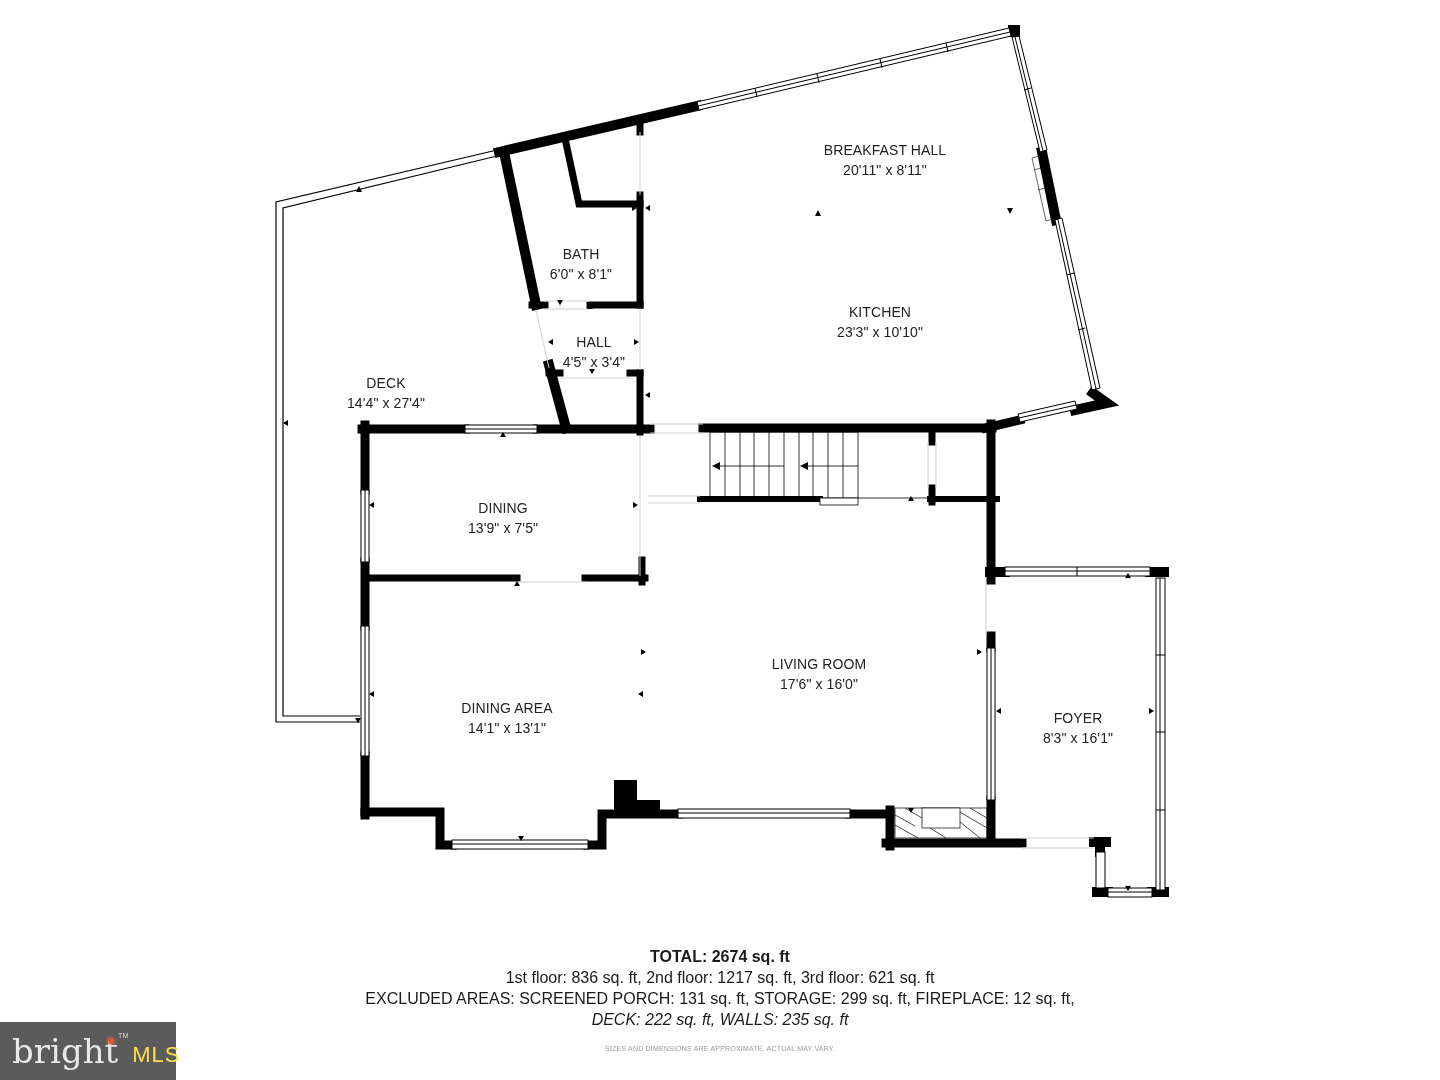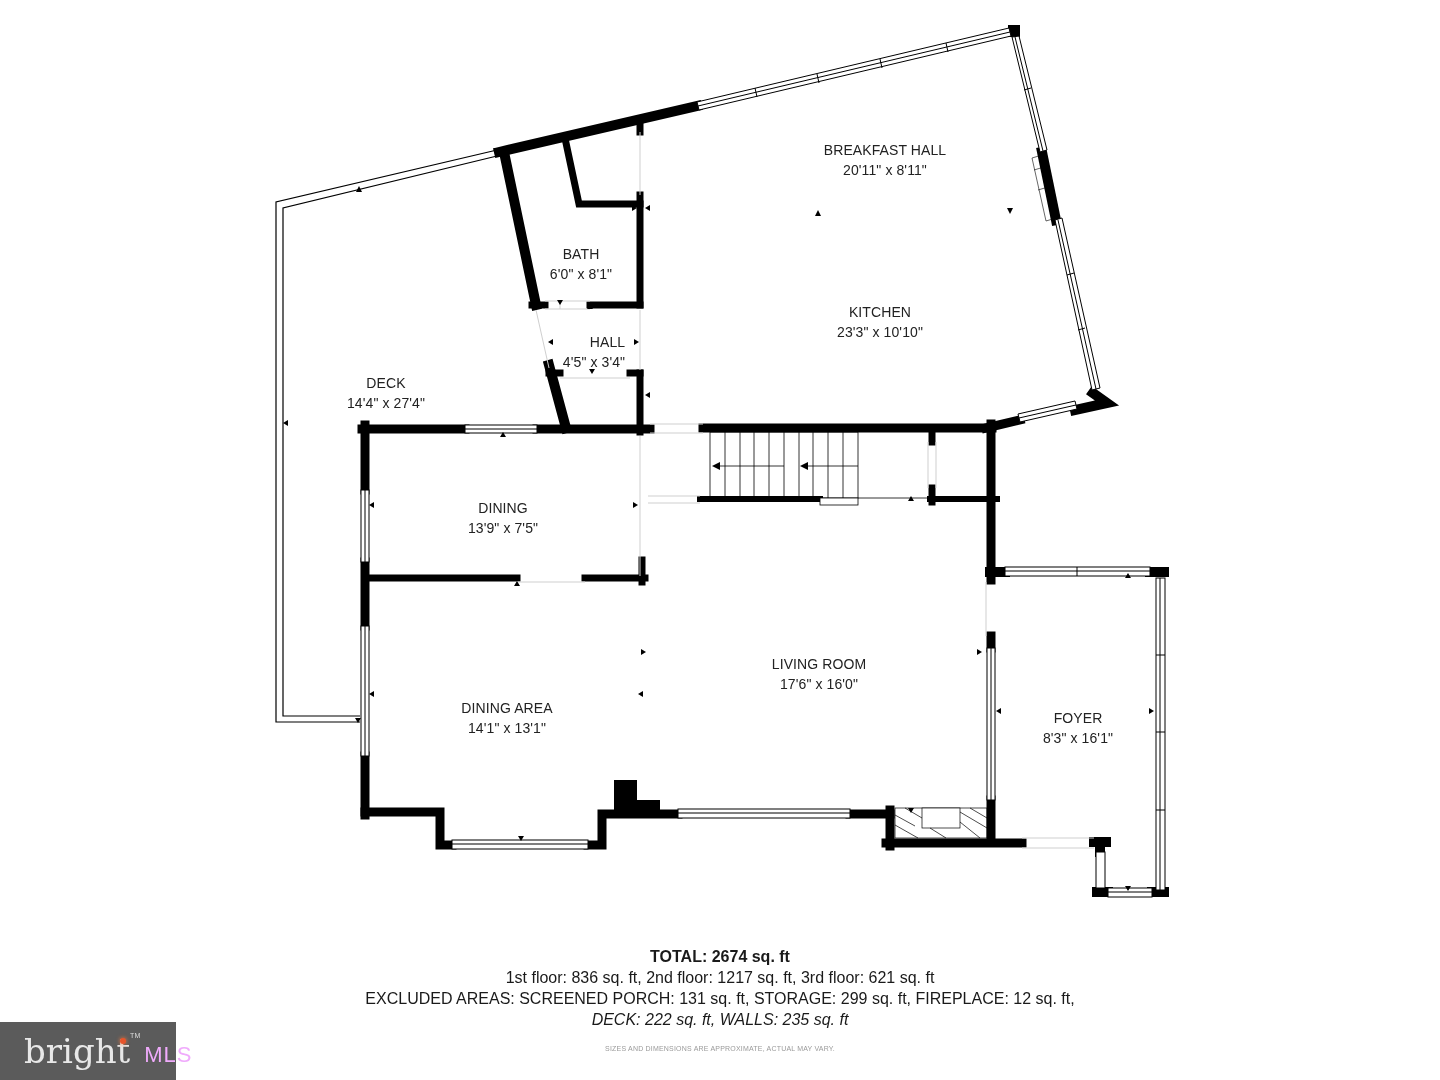--- a/index.html
+++ b/index.html
@@ -8,25 +8,25 @@
     .room-label { position: absolute; transform: translateX(-50%); text-align: center; color: #222; font-size: 14px; line-height: 20px; white-space: nowrap; letter-spacing: 0.1px; }
     .room-name { display: block; }
     .room-dim { display: block; }
     .summary { position: absolute; left: 0; width: 1440px; text-align: center; color: #1a1a1a; }
     .summary .total { position: absolute; top: 948px; width: 100%; font-size: 16px; font-weight: bold; }
     .summary .line { position: absolute; width: 100%; font-size: 16px; }
     .summary .l1 { top: 969px; }
     .summary .l2 { top: 990px; }
     .summary .l3 { top: 1011px; font-style: italic; }
     .disclaimer { position: absolute; top: 1045px; width: 1440px; text-align: center; font-size: 7px; color: #9a9a9a; letter-spacing: 0.2px; }
-    .logo { position: absolute; left: 0; top: 1022px; width: 176px; height: 58px; background: #5b5b5b; display: flex; align-items: center; padding-left: 24px; box-sizing: border-box; }
+    .logo { position: absolute; left: 0; top: 1022px; width: 176px; height: 58px; background: #5b5b5b; display: flex; align-items: center; padding-left: 12px; box-sizing: border-box; }
     .logo-bright { font-family: "DejaVu Serif", "Liberation Serif", serif; font-size: 34px; color: #e8e8e8; line-height: 1; position: relative; }
     .logo-spark { position: absolute; width: 6px; height: 6px; background: #e8542a; border-radius: 50%; top: 4px; right: 4px; box-shadow: 0 0 4px #ff7a3c; }
     .logo-tm { font-size: 7px; color: #ddd; position: absolute; top: -2px; right: -10px; font-family: "Liberation Sans", sans-serif; }
-    .logo-mls { font-size: 22px; color: #f0abfc; margin-left: 14px; margin-top: 8px; letter-spacing: 1px; }
+    .logo-mls { font-size: 22px; color: #fde047; margin-left: 14px; margin-top: 8px; letter-spacing: 1px; }
   </style>
 </head>
 <body>
 
 <svg id="plan" viewBox="0 0 1440 1080" xmlns="http://www.w3.org/2000/svg">
 
   <g fill="none" stroke="#000" stroke-width="1.2">
     <polyline points="497,150 276,202 276,722 360,722"></polyline>
     <polyline points="497,156 283,208 283,716 360,716"></polyline>
   </g>
@@ -251,21 +251,21 @@
   <span class="room-dim">20'11" x 8'11"</span>
 </div>
 <div class="room-label" style="left:880px; top:302px;">
   <span class="room-name">KITCHEN</span>
   <span class="room-dim">23'3" x 10'10"</span>
 </div>
 <div class="room-label" style="left:581px; top:244px;">
   <span class="room-name">BATH</span>
   <span class="room-dim">6'0" x 8'1"</span>
 </div>
-<div class="room-label" style="left:594px; top:332px;text-align:right;">
+<div class="room-label" style="left:594px; top:332px;">
   <span class="room-name">HALL</span>
   <span class="room-dim">4'5" x 3'4"</span>
 </div>
 <div class="room-label" style="left:386px; top:373px;">
   <span class="room-name">DECK</span>
   <span class="room-dim">14'4" x 27'4"</span>
 </div>
 <div class="room-label" style="left:503px; top:498px;">
   <span class="room-name">DINING</span>
   <span class="room-dim">13'9" x 7'5"</span>

